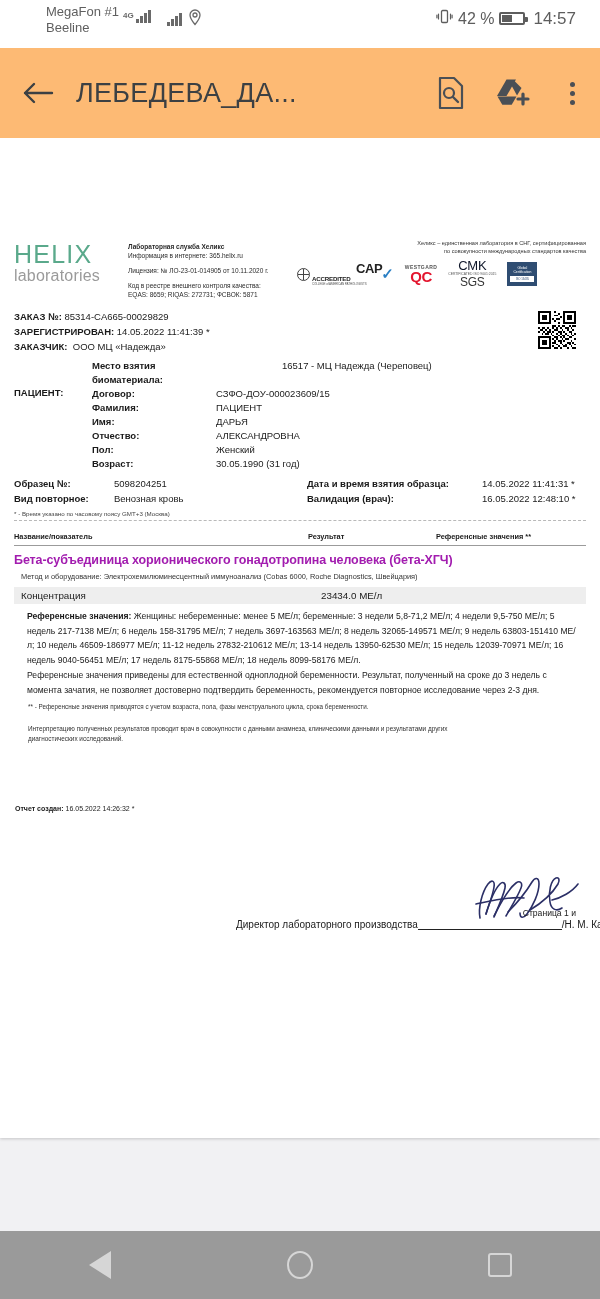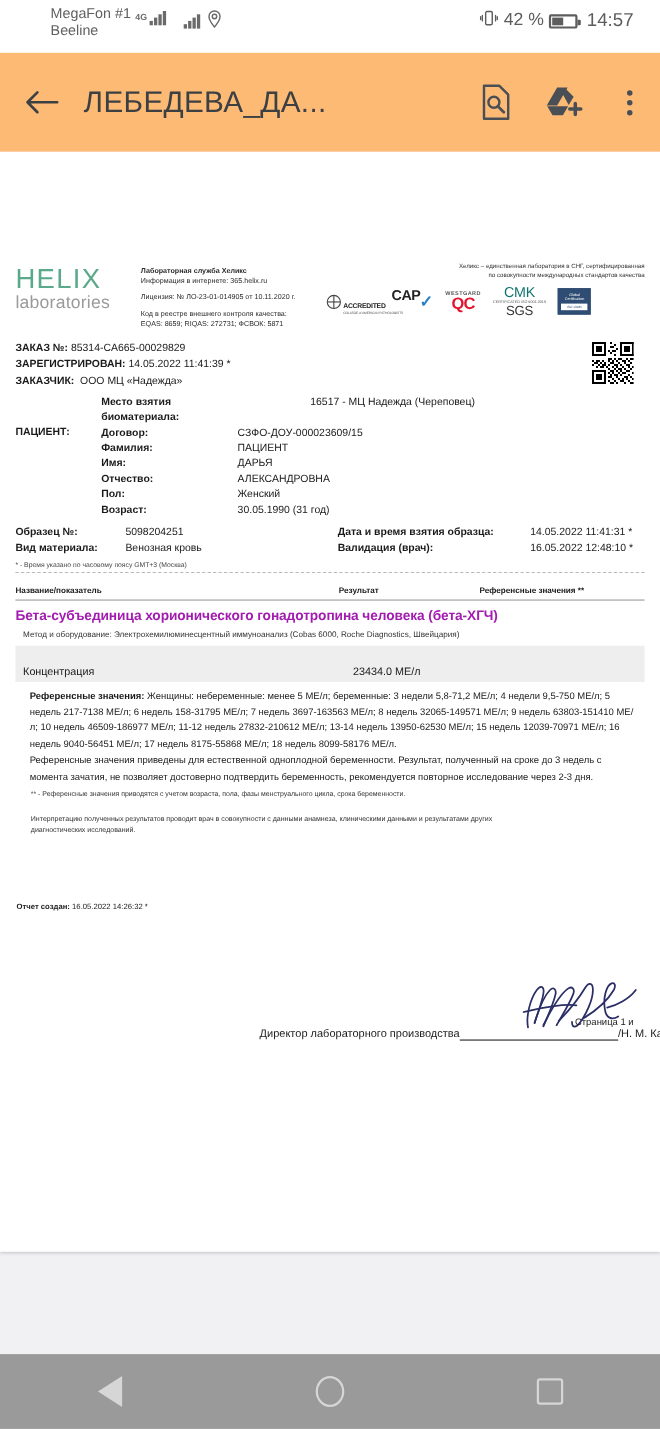--- a/index.html
+++ b/index.html
@@ -85,21 +85,21 @@
   .cap-globe::after { content: ""; position: absolute; left: 5px; top: 0; width: 1px; height: 11px; background: #444; }
   .cap-words { text-align: left; }
   .cap-main { font-size: 13px; font-weight: 700; color: #222; line-height: 12px; letter-spacing: -.4px; padding-left: 44px; }
   .cap-acc { font-size: 6.2px; font-weight: 700; color: #222; letter-spacing: -.2px; line-height: 7px; }
   .cap-tiny { font-size: 3px; color: #555; letter-spacing: -.1px; }
   .cap-check { color: #2a7fc4; font-size: 15px; font-weight: 700; margin-left: -3px; }
   .wg-badge { text-align: center; }
   .wg-top { font-size: 5px; font-weight: 700; color: #555; letter-spacing: .4px; line-height: 6px; }
   .wg-qc { font-size: 15px; font-weight: 700; color: #e3142d; line-height: 14px; letter-spacing: -.6px; }
   .cmk-badge { text-align: center; }
-  .cmk-top { font-size: 13px; color: #0f766e; line-height: 12px; letter-spacing: -.3px; }
+  .cmk-top { font-size: 13px; color: #0f172a; line-height: 12px; letter-spacing: -.3px; }
   .cmk-mid { font-size: 3.4px; color: #555; line-height: 4px; }
   .cmk-bot { font-size: 12px; color: #333; line-height: 12px; letter-spacing: -.3px; }
   .gc-badge { width: 30px; height: 24px; border: 1px solid #2f4d72; background: #2f4d72; display: flex; flex-direction: column; justify-content: space-between; padding: 3px 2px; }
   .gc-a { font-size: 3.4px; color: #fff; text-align: center; }
   .gc-b { font-size: 2.8px; color: #2f4d72; background: #fff; text-align: center; padding: 1px 0; }
 
   
   .orders { margin-top: 10px; position: relative; }
   .oline { font-size: 9.5px; color: #1a1a1a; line-height: 15px; }
   .oline b { font-weight: 700; }
@@ -131,21 +131,21 @@
   
   .res-head { display: flex; font-size: 7.4px; font-weight: 700; color: #1a1a1a; margin-top: 11px; }
   .rh-name { flex: 1; }
   .rh-res { width: 128px; }
   .rh-ref { width: 150px; }
   .rule { border-bottom: 1px solid #9b9b9b; margin-top: 4px; }
 
   .analyte { font-size: 12.5px; font-weight: 700; color: #a21caf; margin-top: 7px; letter-spacing: -.1px; }
   .method { font-size: 7.4px; color: #333; margin-top: 5px; padding-left: 7px; }
   .conc-row {
-    display: flex; background: #eeeeee; margin-top: 6px; padding: 19px 0 3px 7px;
+    display: flex; background: #eeeeee; margin-top: 6px; padding: 3px 0 3px 7px;
     font-size: 9.8px; color: #1a1a1a; gap: 24px;
   }
   .conc-row .cname { flex: 1; }
   .conc-row .cval { width: 265px; }
 
   .refbox { padding: 5px 6px 0 13px; }
   .reftext { font-size: 8.6px; color: #1a1a1a; line-height: 14.5px; text-align: left; }
   .reftext b { font-weight: 700; }
   .refpara2 { margin-top: 1px; }
   .fn2 { font-size: 6.3px; color: #333; margin-top: 6px; padding-left: 1px; }
@@ -442,21 +442,21 @@
           </div>
         </div>
 
         <div class="samples">
           <div class="scol">
             <div class="srow">
               <span class="k">Образец №:</span>
               <span class="v">5098204251</span>
             </div>
             <div class="srow">
-              <span class="k">Вид материала:</span>
+              <span class="k">Вид повторное:</span>
               <span class="v">Венозная кровь</span>
             </div>
           </div>
           <div class="scol right">
             <div class="srow">
               <span class="k">Дата и время взятия образца:</span>
               <span class="v">14.05.2022  11:41:31 *</span>
             </div>
             <div class="srow">
               <span class="k">Валидация (врач):</span>

